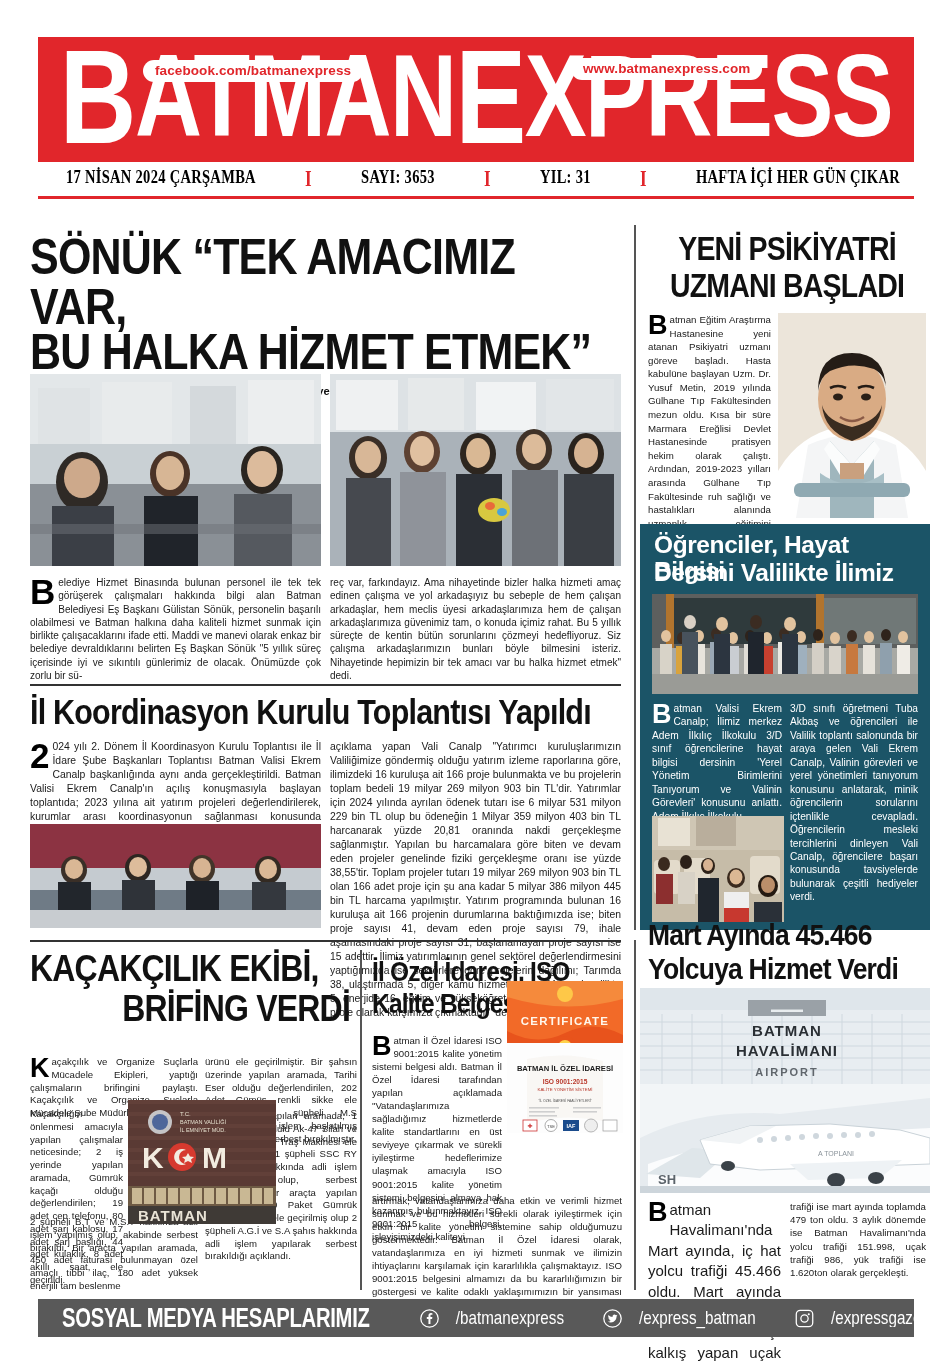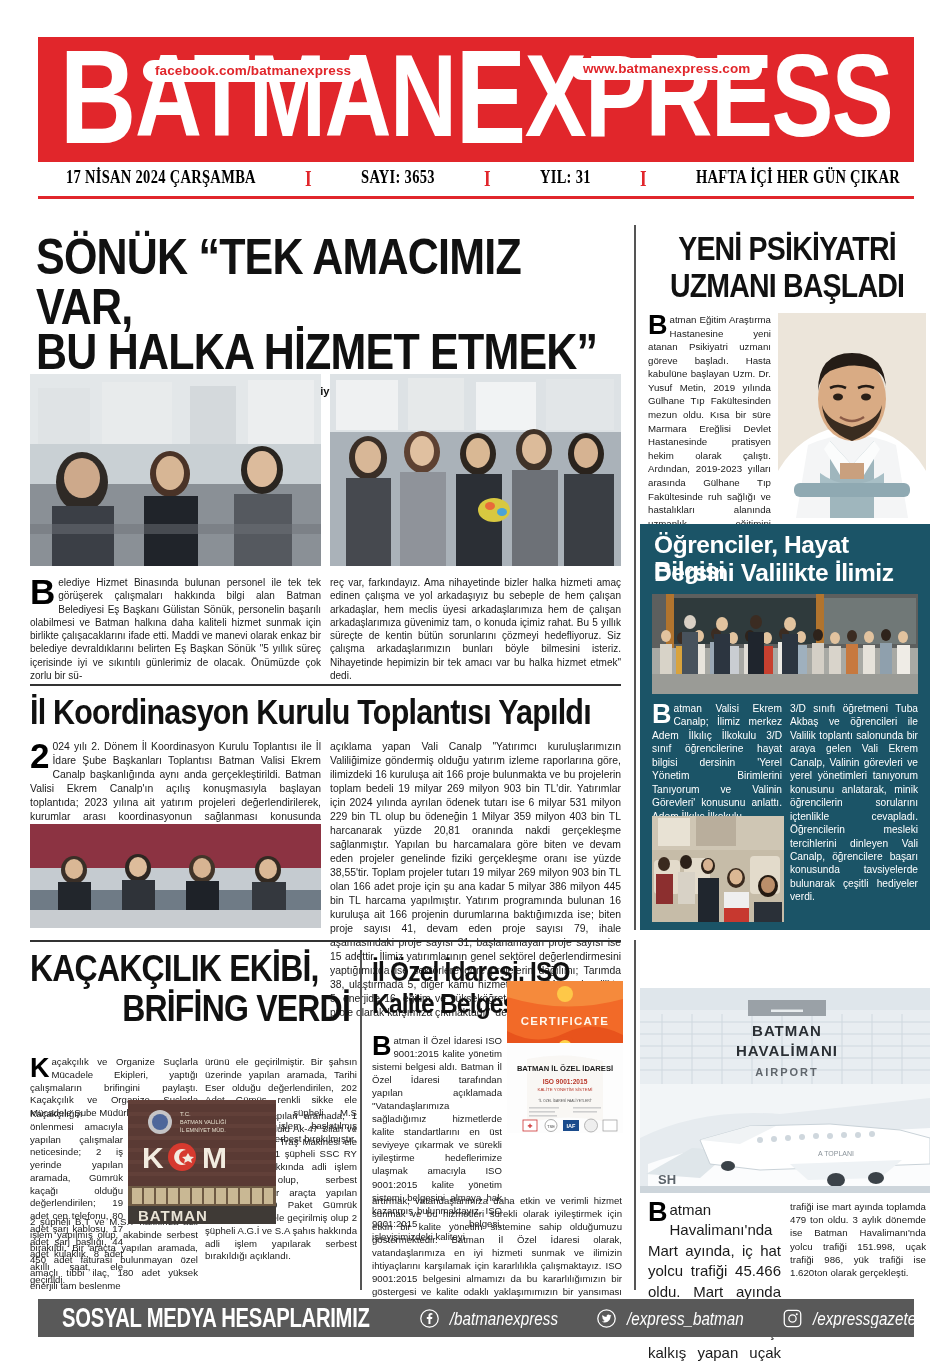--- a/index.html
+++ b/index.html
@@ -104,21 +104,21 @@
   
   .footer {
     position: absolute; left: 38px; top: 1299px; width: 876px; height: 38px;
     background: #595959; display: flex; align-items: center; padding: 0 18px 0 24px;
   }
   .footer-title {
     color: #fff; font-weight: bold; font-size: 22px; letter-spacing: -0.3px;
     transform: scaleY(1.25) scaleX(0.92); transform-origin: left center;
     white-space: nowrap; flex: 0 0 auto; margin-right: 24px;
   }
-  .social { display:flex; align-items:flex-end; gap: 8px; margin-right: 36px; font-style: italic; }
+  .social { display:flex; align-items:flex-start; gap: 14px; margin-right: 36px; }
   .social:last-child { margin-right: 4px; }
   .social-handle { color:#fff; font-size:16px; transform: scaleY(1.12) scaleX(0.95); white-space:nowrap; }
   .s-icon { width: 19px; height: 19px; display:block; }
 </style>
 </head>
 <body>
 
 <div class="page">
 
   <div class="masthead">
@@ -140,21 +140,21 @@
       <span class="vsep">I</span>
       <span class="txt">YIL: 31</span>
       <span class="vsep">I</span>
       <span class="txt">HAFTA İÇİ HER GÜN ÇIKAR</span>
     </div>
   </div>
 
   <div class="vrule" style="left:634px; top:225px; height:705px;"></div>
   <div class="vrule" style="left:634px; top:940px; height:350px;"></div>
 
-  <div style="position:absolute; left:36px; top:232px; width:590px;">
+  <div style="position:absolute; left:30px; top:232px; width:590px;">
     <div class="hl hl-main">SÖNÜK “TEK AMACIMIZ VAR,</div>
     <div class="hl hl-main" style="margin-top:9px;">BU HALKA HİZMET ETMEK”</div>
     <div class="deck" style="margin-top:14px;">Batman Belediyesi Eş Başkanı Gülistan Sönük, Belediye Meclis Üyeleriyle beraber belediye hizmet birimlerini ziyaret etti.</div>
   </div>
 
   <div class="photo" style="left:30px; top:374px; width:291px; height:192px;">
     <svg width="291" height="192" viewBox="0 0 291 192" preserveAspectRatio="none">
       <rect width="291" height="192" fill="#cfd6da"></rect>
       <rect x="0" y="0" width="291" height="70" fill="#e3e7e9"></rect>
       <rect x="0" y="70" width="291" height="40" fill="#c9d0d4"></rect>
@@ -456,20 +456,24 @@
           <rect x="72" y="76" width="25" height="30" fill="#efefef"></rect>
         <ellipse cx="84" cy="61" rx="6.5" ry="7.5" fill="#dcb894"></ellipse>
         <rect x="72" y="92" width="25" height="14" fill="#c7382f"></rect>
         <ellipse cx="116" cy="70" rx="10" ry="11" fill="#241a12"></ellipse>
           <rect x="102" y="86" width="28" height="20" fill="#2a3038"></rect>
         <ellipse cx="116" cy="69" rx="7" ry="8" fill="#bb8e6a"></ellipse>
       </svg>
     </div>
   </div>
 
+  <div style="position:absolute; left:648px; top:920px; width:282px;">
+    <div class="hl" style="font-size:26.5px; transform:scaleY(1.14); transform-origin:left top;">Mart Ayında 45.466</div>
+    <div class="hl" style="font-size:26.5px; margin-top:7px; transform:scaleY(1.14); transform-origin:left top;">Yolcuya Hizmet Verdi</div>
+  </div>
 
   <div class="photo" style="left:640px; top:988px; width:290px; height:205px;">
     <svg width="290" height="205" viewBox="0 0 290 205" preserveAspectRatio="none">
       <rect width="290" height="205" fill="#e3e9ee"></rect>
       <rect x="0" y="0" width="290" height="96" fill="#e8edf1"></rect>
       <rect x="0" y="0" width="290" height="22" fill="#dfe6eb"></rect>
       <g stroke="#cfd8df" stroke-width="1">
         <line x1="0" y1="34" x2="290" y2="34"></line>
           <line x1="0" y1="46" x2="290" y2="46"></line>
         <line x1="0" y1="58" x2="290" y2="58"></line>

